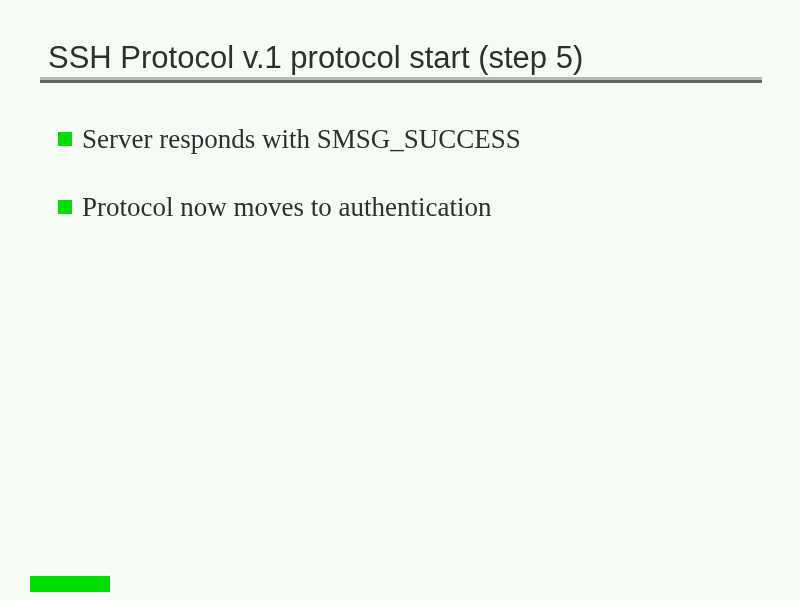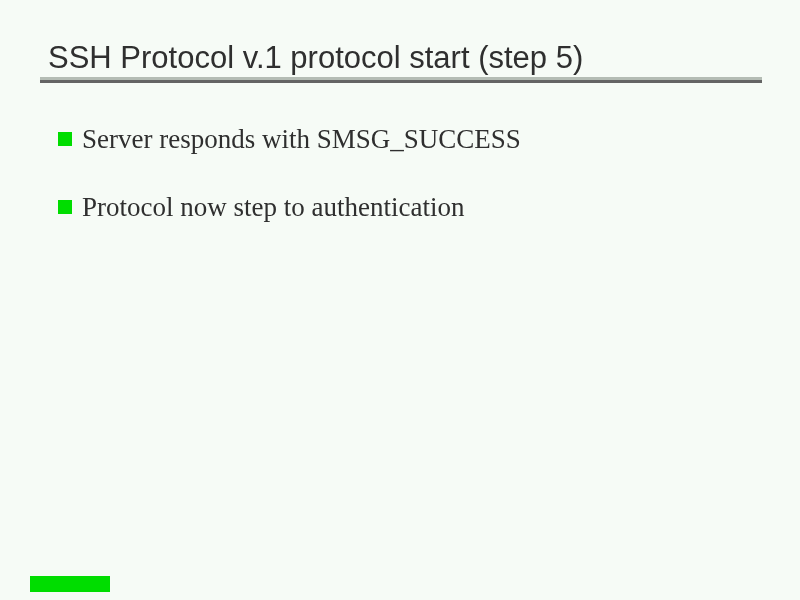--- a/index.html
+++ b/index.html
@@ -80,18 +80,18 @@
 
   <div class="title-rule"></div>
 
   <div class="bullet-row row-1">
     <span class="bullet-square"></span>
     <span class="bullet-text">Server responds with SMSG_SUCCESS</span>
   </div>
 
   <div class="bullet-row row-2">
     <span class="bullet-square"></span>
-    <span class="bullet-text">Protocol now step to authentication</span>
+    <span class="bullet-text">Protocol now moves to authentication</span>
   </div>
 
   <div class="progress-bar"></div>
 
 </div>
 
 </body></html>

